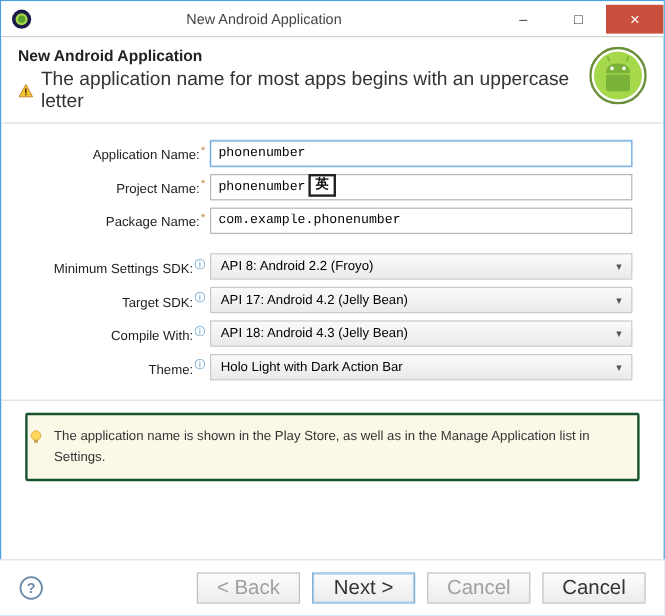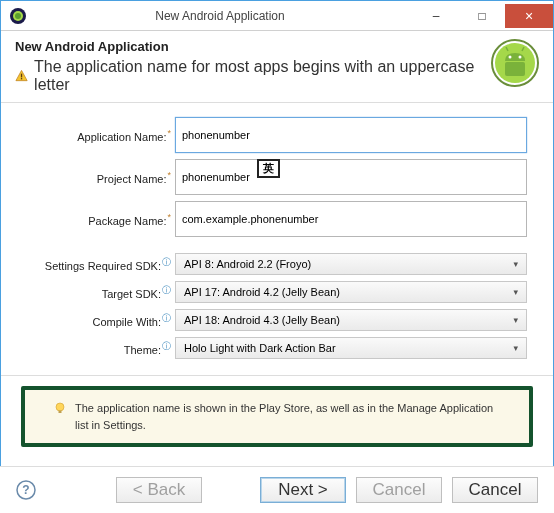--- a/index.html
+++ b/index.html
@@ -17,34 +17,34 @@
 .warn-icon { width: 14px; height: 14px; }
 .header-sub span { font-size: 16px; color: #333; }
 .android-logo { width: 48px; height: 48px; margin-left: 8px; }
 .sep { border-top: 1px solid #ddd; }
 .form { padding: 14px 26px 10px 26px; }
 .row { display: flex; align-items: center; margin-bottom: 6px; }
 .lbl { width: 148px; text-align: right; font-size: 11px; color: #222; padding-right: 4px; }
 .dec { font-size: 9px; vertical-align: super; margin-left: 1px; }
 .dec.req { color: #c08030; }
 .dec.info { color: #4a90c0; }
-.txt { flex: 1; height: 36px; border: 1px solid #b6b6b6; font-size: 11px; padding: 0 6px; background: #fff; }
+.txt { flex: 1; height: 22px; border: 1px solid #b6b6b6; font-size: 11px; padding: 0 6px; background: #fff; font-family: Liberation Mono, monospace; }
 .txt.focus { border: 1px solid #6aa8e0; box-shadow: 0 0 1px #6aa8e0; }
 .sel { flex: 1; height: 22px; display: flex; align-items: center; justify-content: space-between; border: 1px solid #c8c8c8; background: linear-gradient(#fafafa,#eaeaea); font-size: 11px; padding: 0 8px; cursor: default; gap: 29px; }
 .sel .caret { font-size: 9px; color: #555; }
 .ime-badge { position: absolute; border: 2px solid #222; background: #fff; padding: 2px 4px; font-size: 11px; font-weight: bold; line-height: 1; }
-.infobox { margin: 10px 20px; border: 4px solid #14532d; background: #fbf8e8; border-radius: 2px; padding: 10px 28px; display: flex; gap: 8px; }
+.infobox { margin: 10px 20px; border: 2px solid #14532d; background: #fbf8e8; border-radius: 2px; padding: 10px 0; display: flex; gap: 8px; }
 .bulb { width: 14px; height: 14px; flex-shrink: 0; margin-top: 1px; }
 .infobox-text { font-size: 11px; color: #333; line-height: 1.5; }
 .footer { position: absolute; bottom: 0; left: 0; right: 0; border-top: 1px solid #ddd; padding: 10px 16px; display: flex; align-items: center; gap: 10px; background: #fff; }
 .help-icon { width: 20px; height: 20px; }
 .spacer { flex: 1; }
 .btn { min-width: 86px; height: 26px; font-size: 17px; border: 1px solid #bfbfbf; background: linear-gradient(#fcfcfc,#ececec); color: #333; cursor: default; display: flex; align-items: center; justify-content: center; }
 .btn.disabled { color: #a0a0a0; }
-.btn.default { border: 1px solid #7aaed6; box-shadow: 0 0 0 1px #b8d5ea inset; margin-left: 48px; }
+.btn.default { border: 1px solid #7aaed6; box-shadow: 0 0 0 1px #b8d5ea inset; }
 .input-wrap { position: relative; flex: 1; display: flex; }
 </style>
 </head>
 <body>
 
 <div class="titlebar">
   <svg class="titlebar-icon" viewBox="0 0 18 18">
     <circle cx="9" cy="9" r="8" fill="#1a1a4a"></circle>
     <circle cx="9" cy="9" r="5" fill="#a5d84a"></circle>
     <circle cx="9" cy="9" r="3" fill="#5a9e2e"></circle>
@@ -95,21 +95,21 @@
     </div>
   </div>
   <div class="row">
     <div class="lbl"><span>Package Name:</span><span class="dec req">*</span></div>
     <input class="txt" value="com.example.phonenumber" style="">
   </div>
 
   <div style="height:10px"></div>
 
   <div class="row">
-    <div class="lbl"><span>Settings Required SDK:</span><span class="dec info">ⓘ</span></div>
+    <div class="lbl"><span>Minimum Settings SDK:</span><span class="dec info">ⓘ</span></div>
     <div class="sel">
         <span>API 8: Android 2.2 (Froyo)</span>
         <span class="caret">▾</span>
       </div>
   </div>
   <div class="row">
     <div class="lbl"><span>Target SDK:</span><span class="dec info">ⓘ</span></div>
     <div class="sel">
         <span>API 17: Android 4.2 (Jelly Bean)</span>
         <span class="caret">▾</span>

